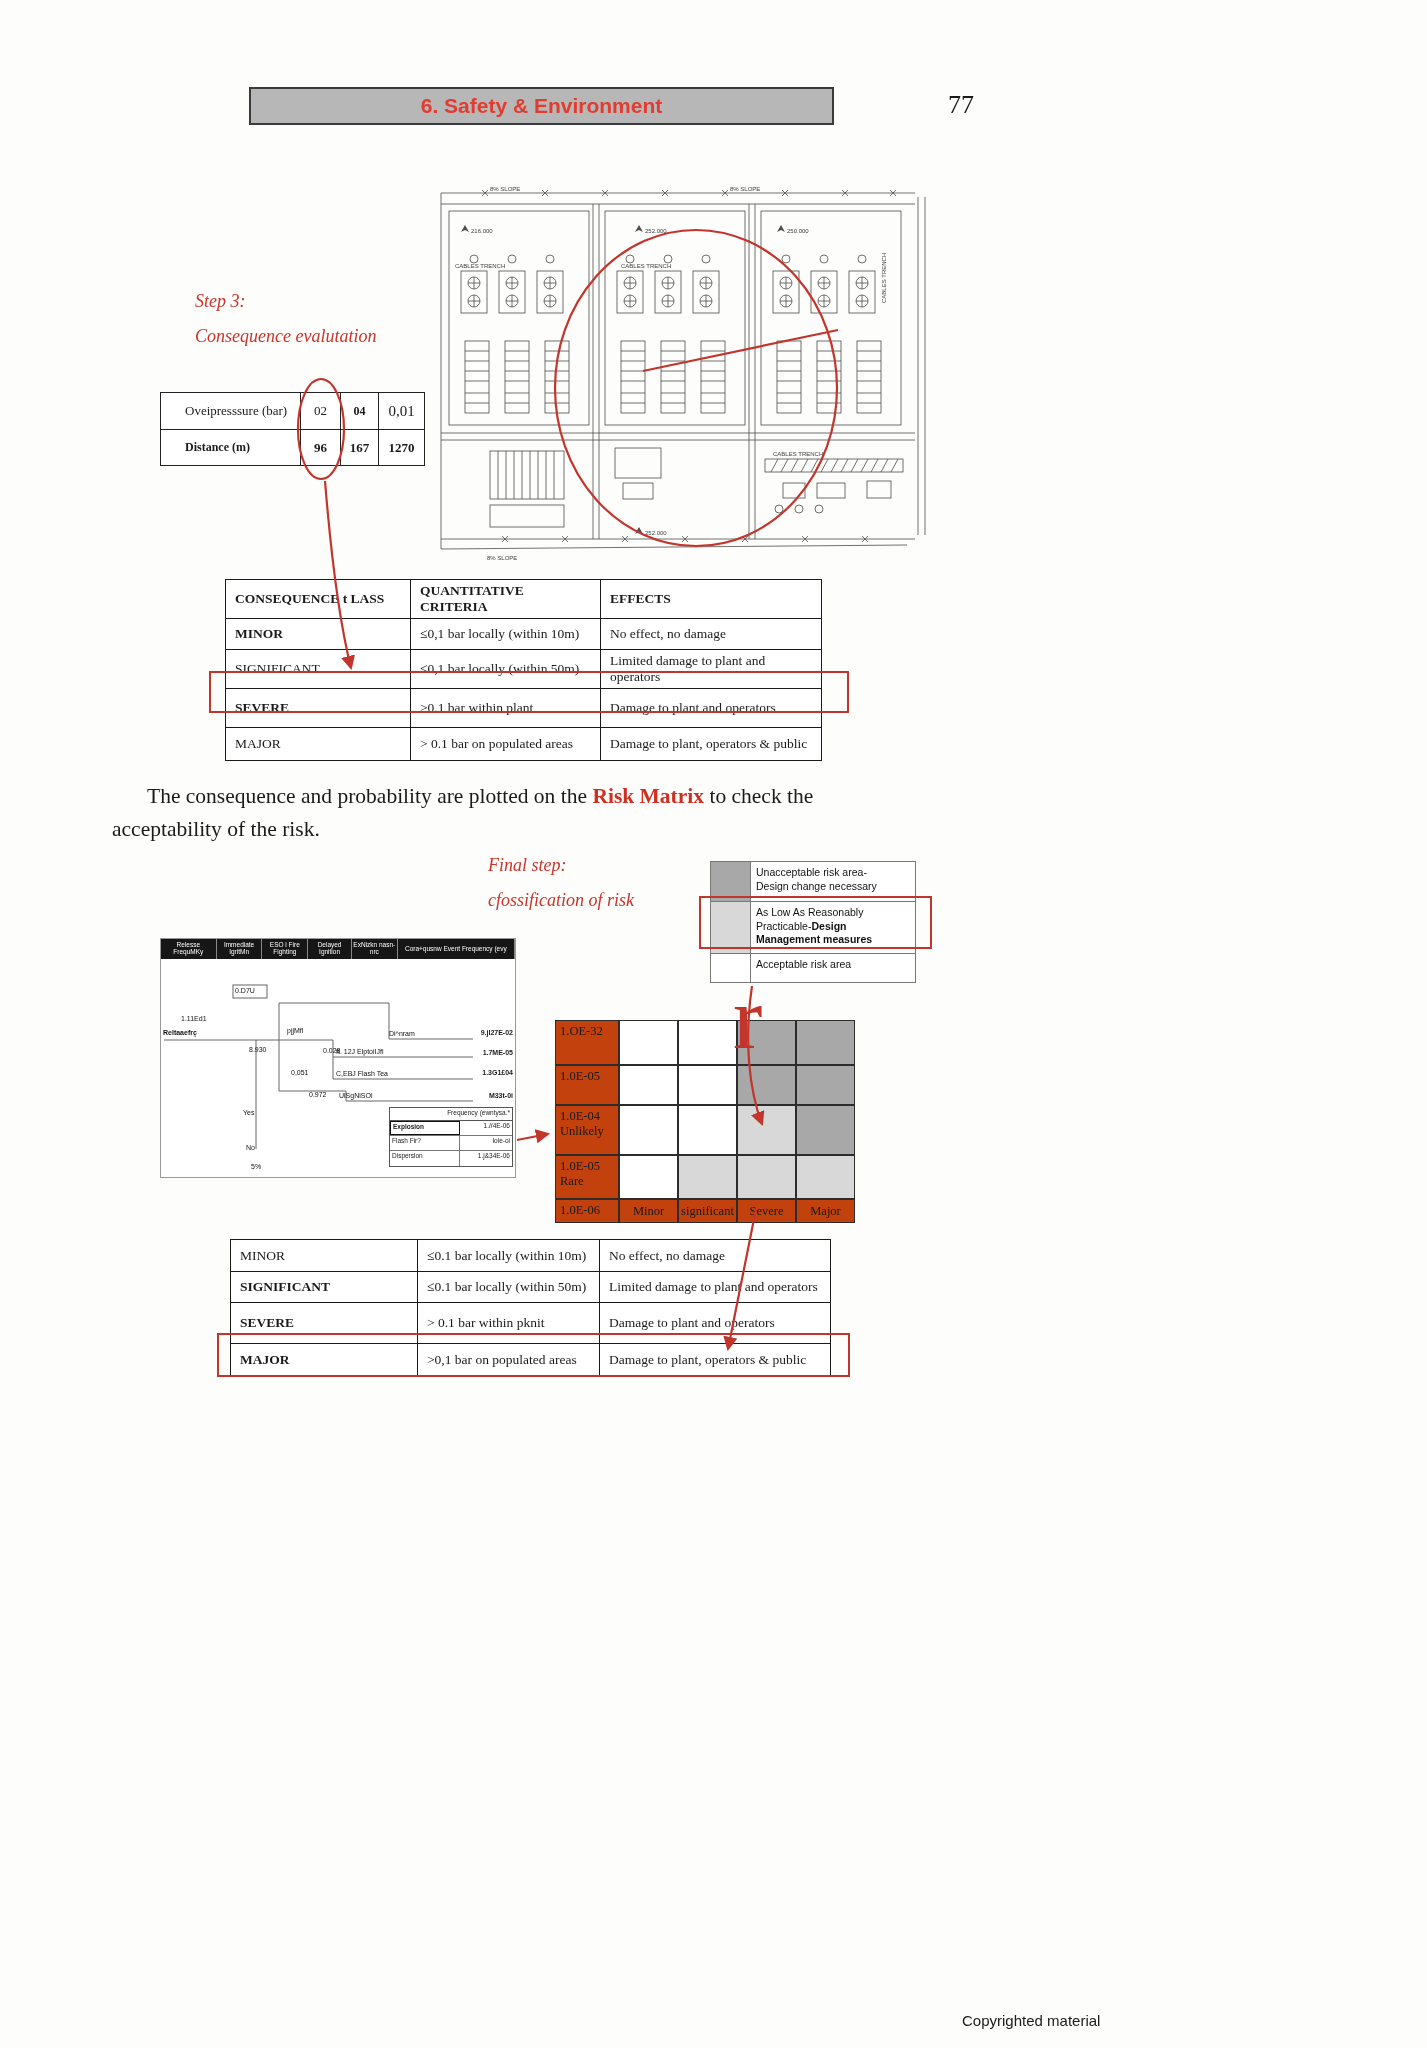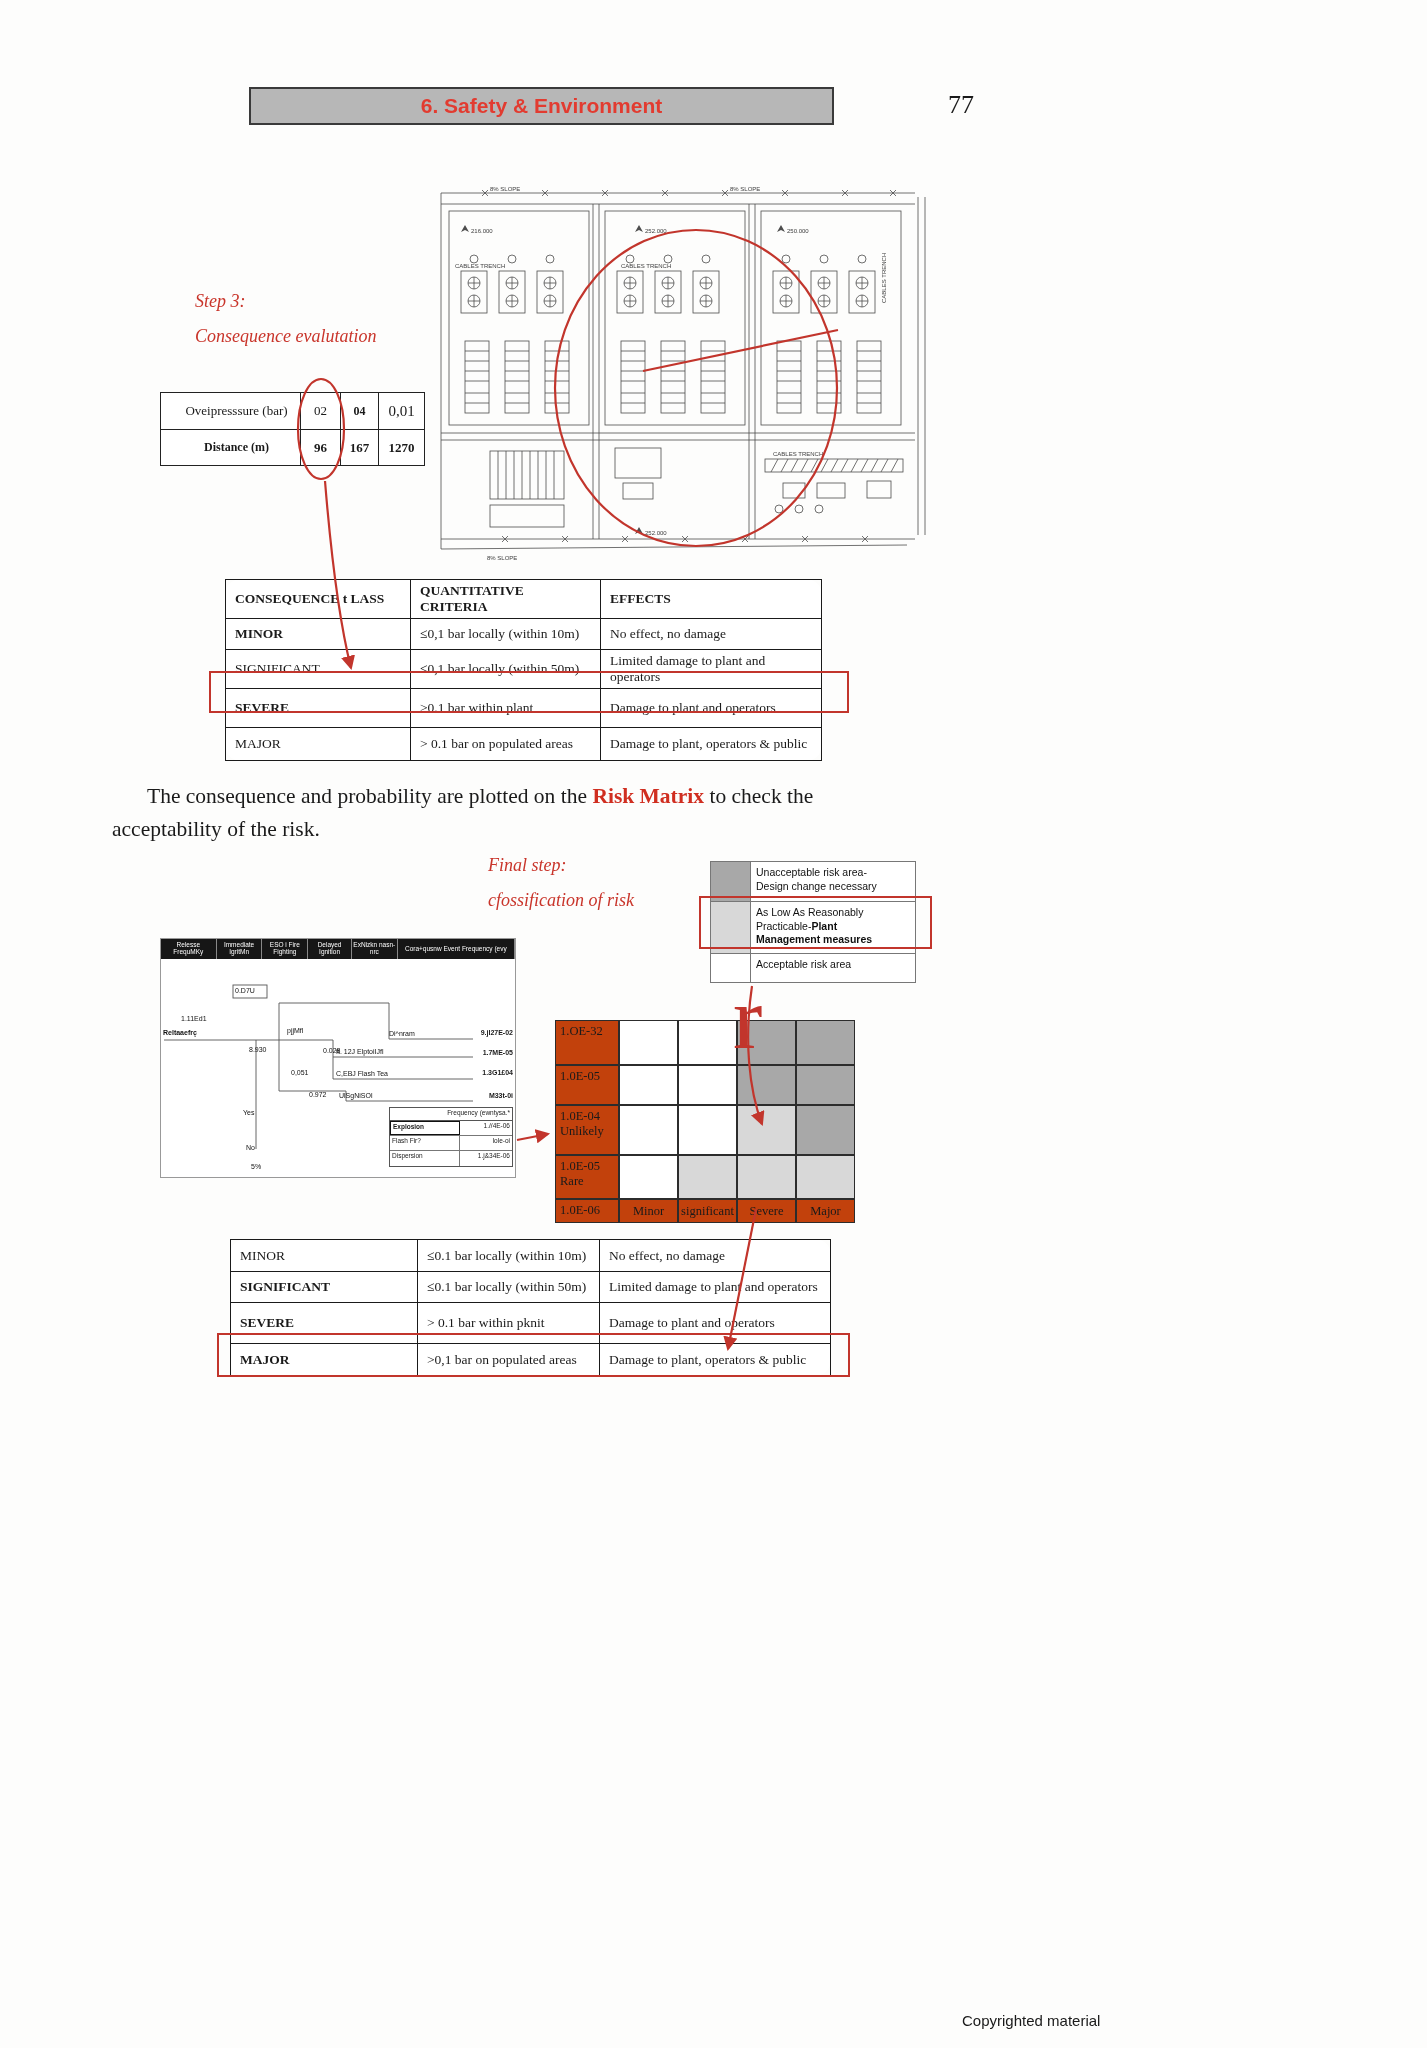--- a/index.html
+++ b/index.html
@@ -17,21 +17,21 @@
 
   
   .red-note { position:absolute; color:#c9352b; font-style:italic; font-size:18px; }
 
   
   .site-plan { position:absolute; left:435px; top:183px; width:498px; height:392px; }
 
   
   table.optable { position:absolute; left:160px; top:392px; border-collapse:collapse; background:#fff; }
   .optable td { border:1.4px solid #222; font-size:13px; text-align:center; }
-  .optable .op-lab { text-align:center; padding-left:12px; }
+  .optable .op-lab { text-align:left; padding-left:24px; }
   .optable .b { font-weight:bold; }
   .optable .big { font-size:12px; font-weight:bold; }
   .optable .med { font-size:15px; }
 
   
   .ctable { position:absolute; border-collapse:collapse; background:#fff; table-layout:fixed;border-radius:16px; }
   .ctable td { border:1.5px solid #1a1a1a; padding:3px 9px; font-size:13.5px; vertical-align:middle; }
   .ctable .hd { font-weight:bold; }
   #ctable1 { left:225px; top:579px; width:596px; }
   #ctable2 { left:230px; top:1239px; width:600px; }
@@ -293,21 +293,21 @@
       <div class="legend-swatch" data-shade="dark"></div>
       <div class="legend-text">
         <span>Unacceptable risk area-</span>
         <span>Design change necessary</span>
       </div>
     </div>
     <div class="legend-row" style="min-height:52px">
       <div class="legend-swatch" data-shade="light"></div>
       <div class="legend-text">
         <span>As Low As Reasonably</span>
-        <span class="lg-line2"><span>Practicable</span><span>-</span><b>Plant</b></span>
+        <span class="lg-line2"><span>Practicable</span><span>-</span><b>Design</b></span>
         <b style="display:block">Management measures</b>
       </div>
     </div>
     <div class="legend-row" style="min-height:30px">
       <div class="legend-swatch" data-shade="white"></div>
       <div class="legend-text">
         <span>Acceptable risk area</span>
       </div>
     </div>
   </div>

